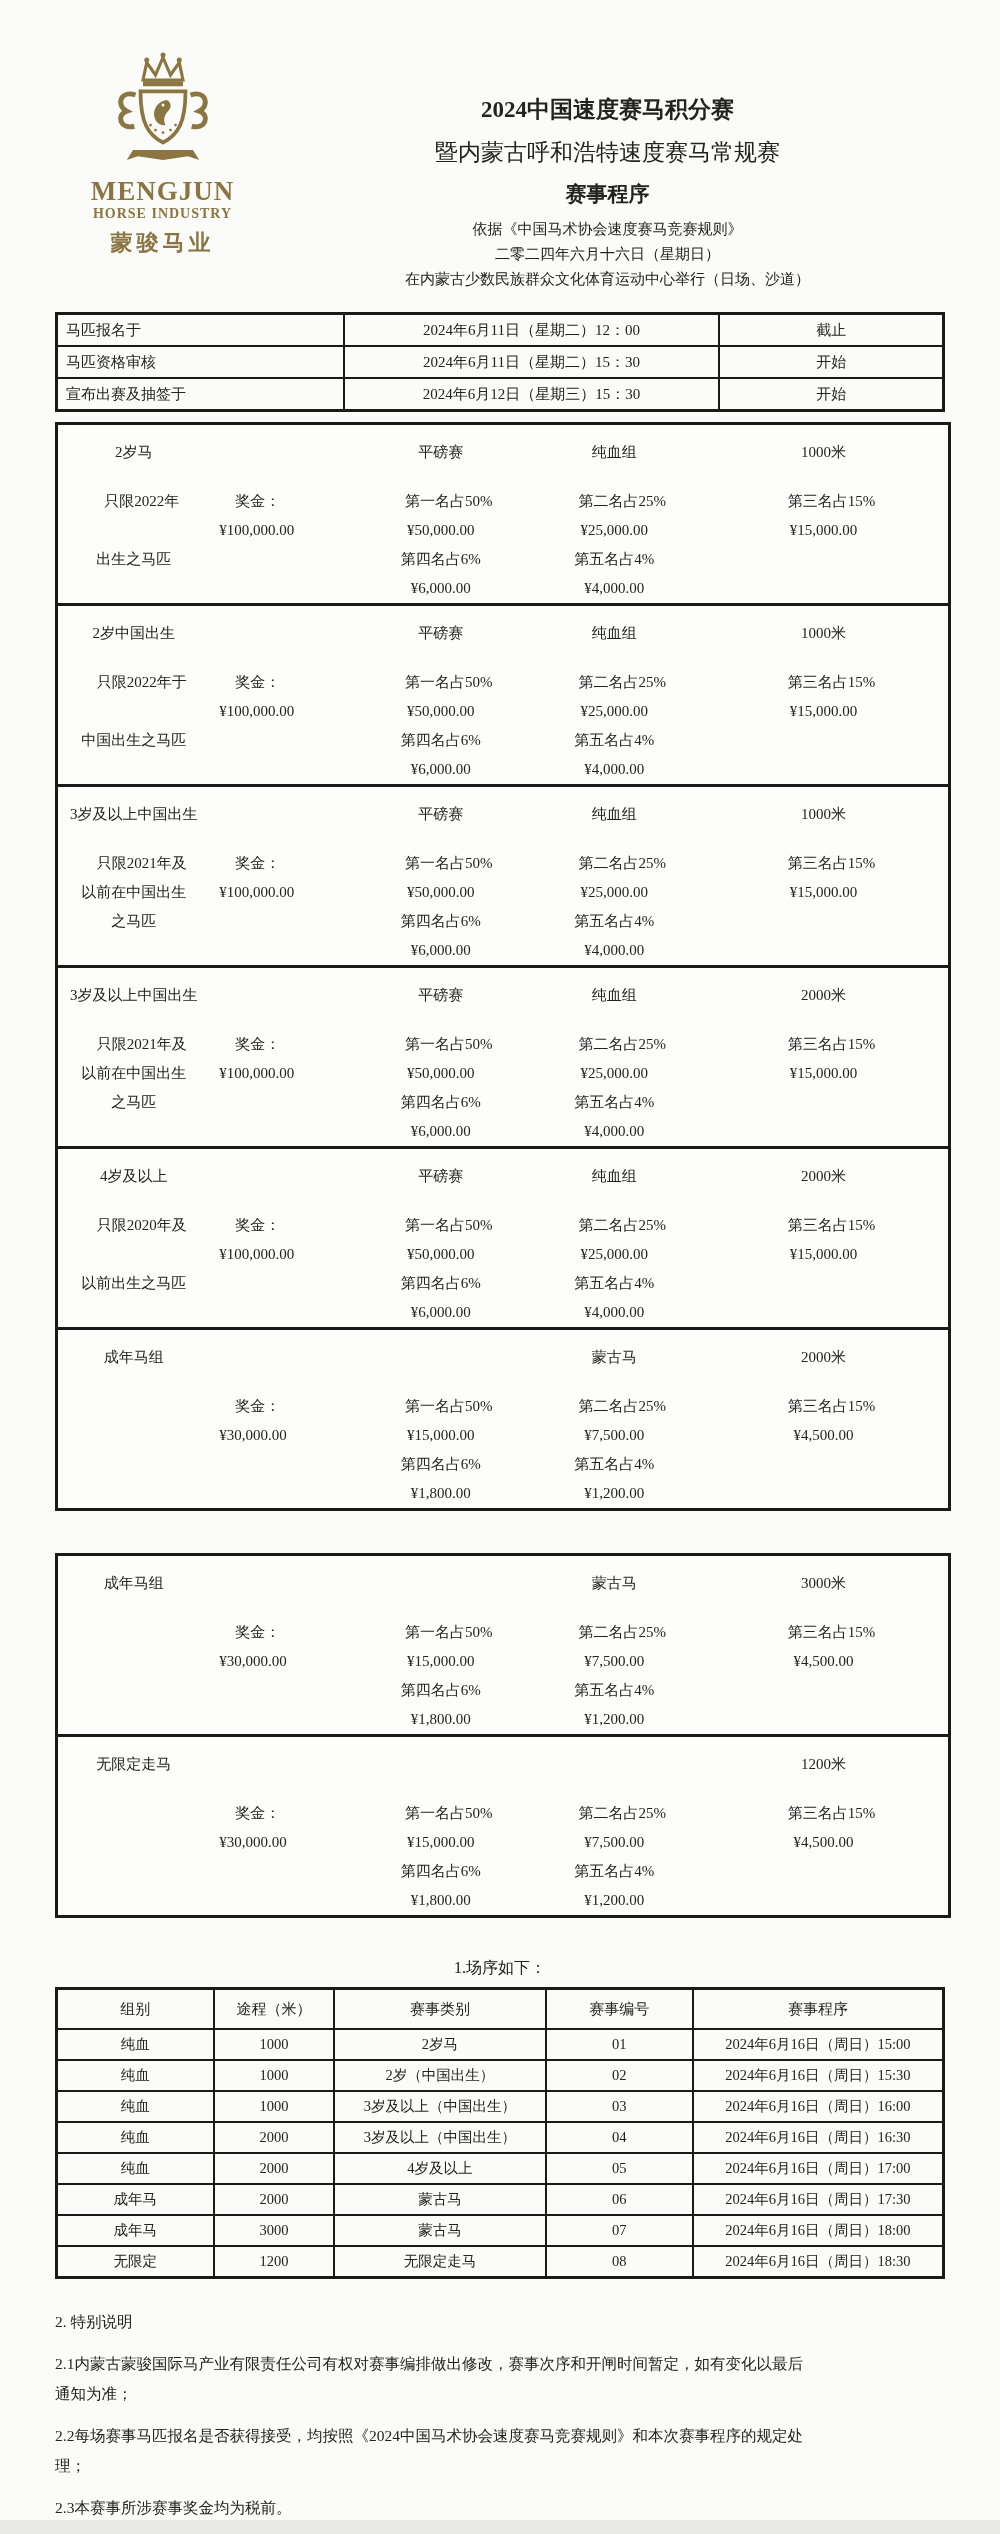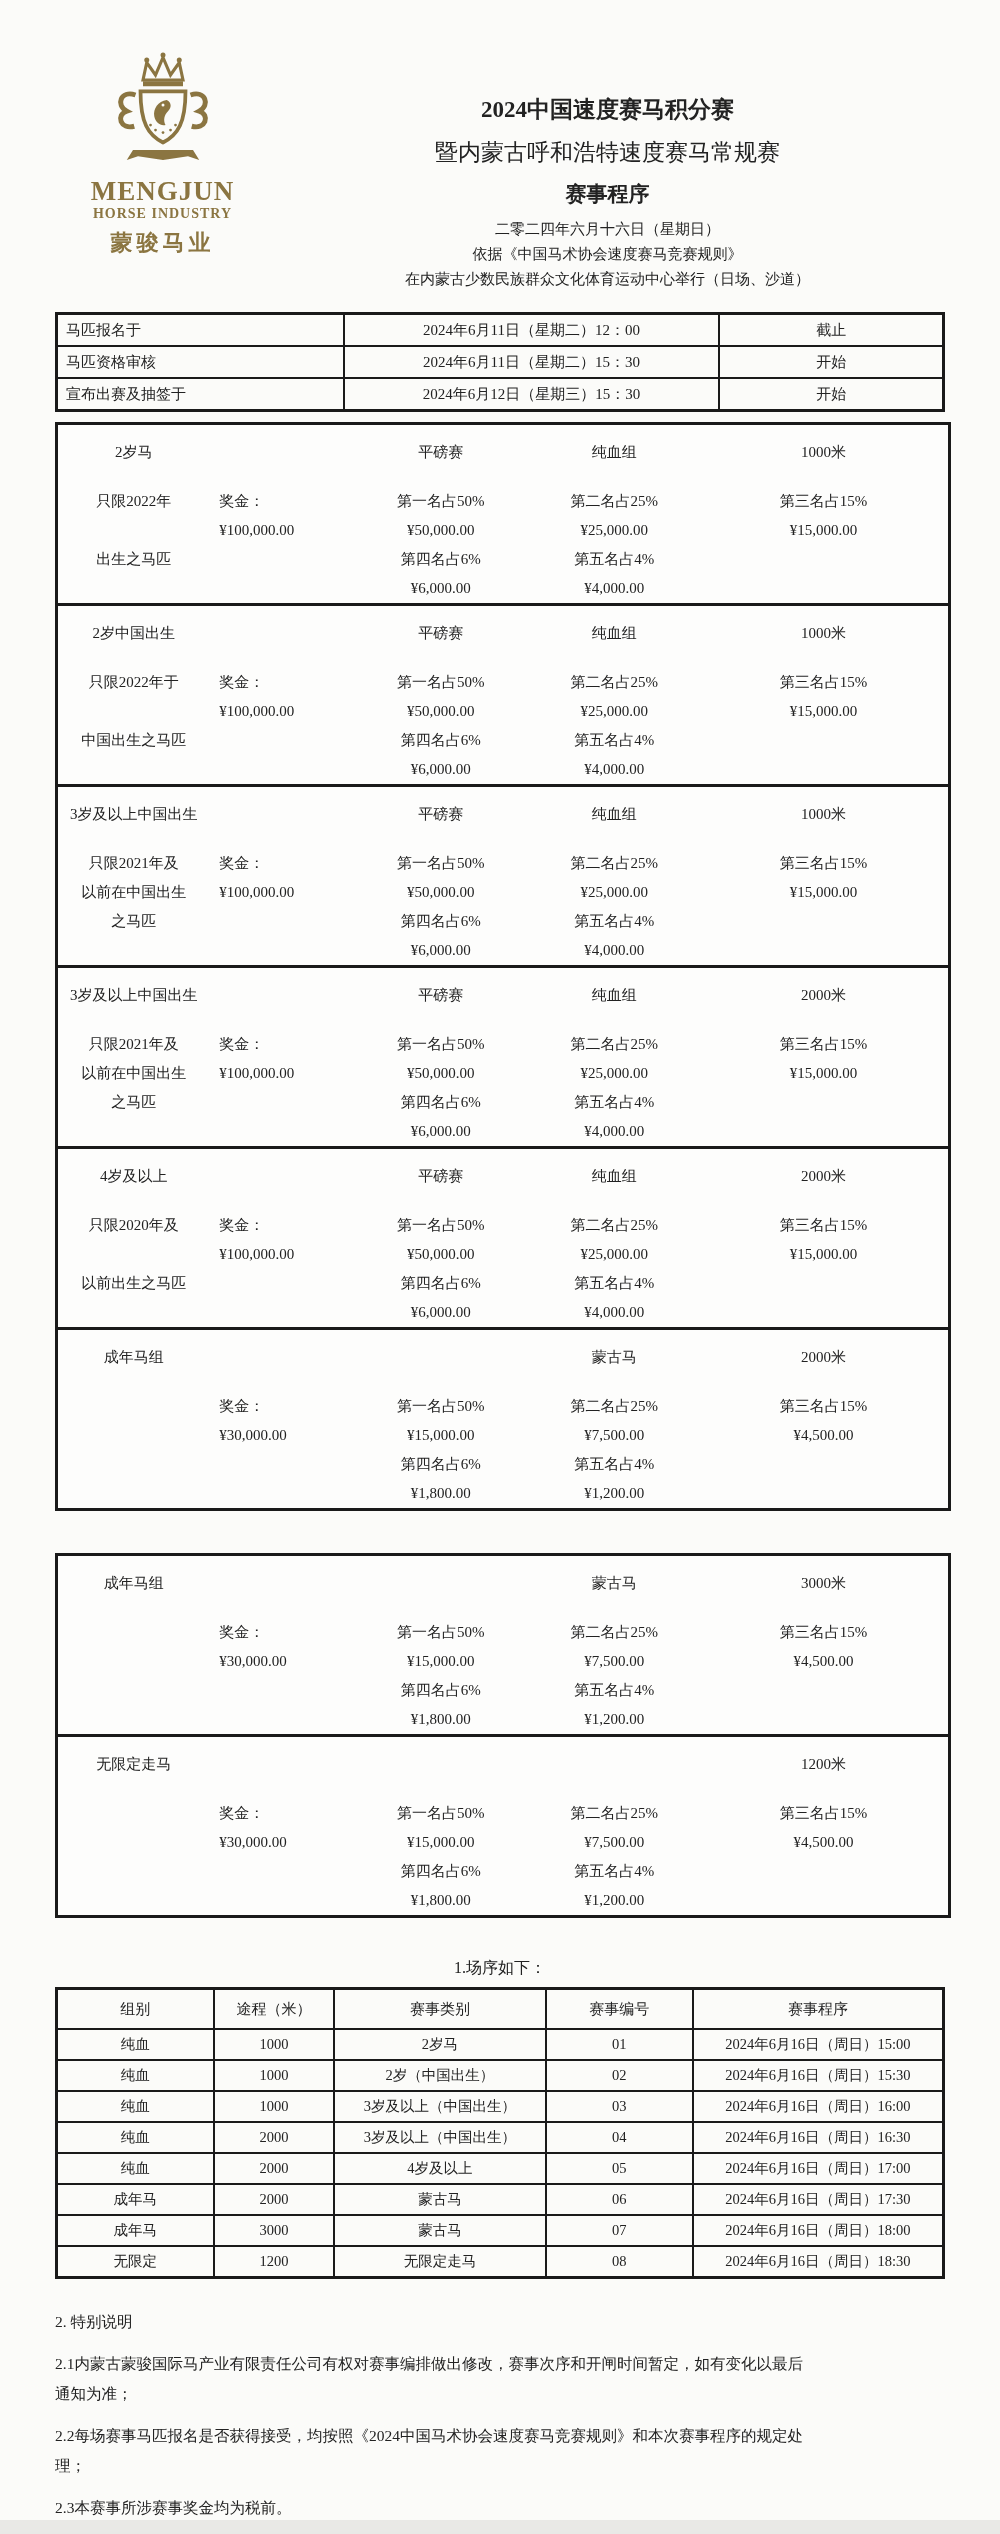--- a/index.html
+++ b/index.html
@@ -39,21 +39,21 @@
   .race-table-2{margin-top:42px;}
   .race-block{border-bottom:3px solid #1a1a1a;padding:6px 0 0 0;}
   .race-block:last-child{border-bottom:none;}
   .rb-grid{
     display:grid;
     grid-template-columns:17% 16% 20% 19% 28%;
     grid-template-rows:42px 14px 29px 29px 29px 29px;
   }
   .cell{display:flex;align-items:center;justify-content:center;font-size:15px;white-space:nowrap;}
   .cell.left{justify-content:flex-start;padding-left:10px;}
-  .r1{grid-row:1;}.r3{grid-row:3;}.r4{grid-row:4;}.r5{grid-row:5;}.r6{grid-row:6;}
+  .r1{grid-row:1;}.r3{grid-row:3;margin-left:16px;}.r4{grid-row:4;}.r5{grid-row:5;}.r6{grid-row:6;}
   .c1{grid-column:1;}.c2{grid-column:2;}.c3{grid-column:3;}.c4{grid-column:4;}.c5{grid-column:5;}
 
   
   .schedule-title{margin:40px 55px 8px 55px;font-size:16px;text-align:center;}
   .schedule-table{width:890px;margin:0 55px;border:3px solid #1a1a1a;table-layout:fixed;}
   .schedule-table th,.schedule-table td{border:2px solid #1a1a1a;text-align:center;font-weight:normal;padding:0 2px;}
   .schedule-table th{height:38px;font-size:15px;}
   .schedule-table td{height:29px;font-size:14.5px;}
   .sc1{width:17.6%;}.sc2{width:13.4%;}.sc3{width:24%;}.sc4{width:16.5%;}.sc5{width:28.5%;}
 
@@ -95,22 +95,22 @@
         <path d="M36 80 L84 80 L89 88 L80 85 L60 88 L40 85 L31 88 Z" fill="#8b7541"></path>
       </svg>
       <div class="logo-en1">MENGJUN</div>
       <div class="logo-en2">HORSE INDUSTRY</div>
       <div class="logo-cn">蒙骏马业</div>
     </div>
     <div class="title-col">
       <div class="t1">2024中国速度赛马积分赛</div>
       <div class="t2">暨内蒙古呼和浩特速度赛马常规赛</div>
       <div class="t3">赛事程序</div>
+      <p class="sub">依据《中国马术协会速度赛马竞赛规则》</p>
       <p class="sub">二零二四年六月十六日（星期日）</p>
-      <p class="sub">依据《中国马术协会速度赛马竞赛规则》</p>
       <p class="sub">在内蒙古少数民族群众文化体育运动中心举行（日场、沙道）</p>
     </div>
   </header>
 
   <table class="info-table">
     <tbody id="info-body">
   <tr>
     <td class="lbl">马匹报名于</td>
     <td class="tm">2024年6月11日（星期二）12：00</td>
     <td>截止</td>

